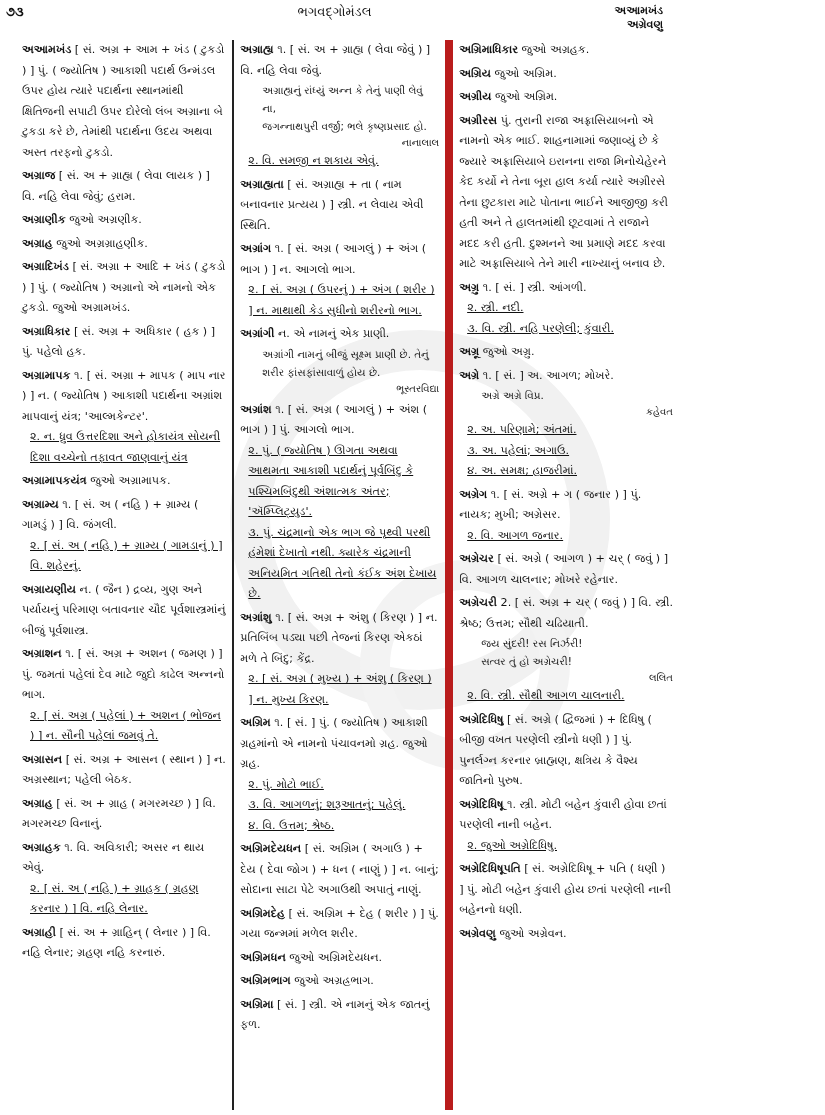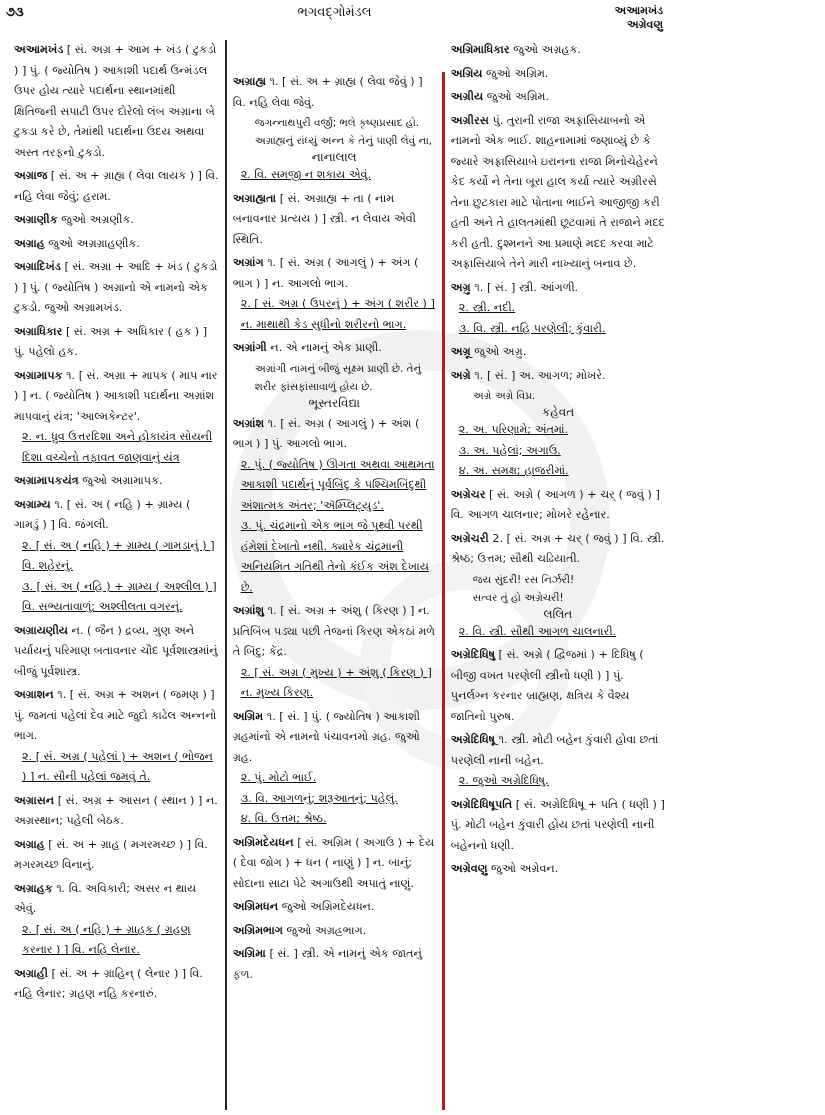--- a/index.html
+++ b/index.html
@@ -17,35 +17,35 @@
   .guide { position:absolute; right:6px; top:4px; text-align:right; font-size:11px; font-weight:bold; line-height:14px; }
   .watermark {
     position:absolute; left:230px; top:330px; width:380px; height:380px;
     border-radius:50%; border:40px solid #f1f1f1; box-sizing:border-box; z-index:0;
   }
   .watermark2 {
     position:absolute; left:360px; top:560px; width:210px; height:210px;
     border-radius:50%; border:30px solid #f3f3f3; box-sizing:border-box; z-index:0;
   }
   .columns {
-    position:absolute; left:8px; top:40px; width:663px; height:1070px;
+    position:absolute; left:16px; top:40px; width:663px; height:1070px;
     display:flex; z-index:1;
   }
   .col {
     box-sizing:border-box; padding:0 6px; overflow:hidden;
     font-size:11.2px; line-height:20.5px;
   }
   .col1 { width:272px; border-right:2px solid #222; }
-  .col2 { width:271px; border-right:3px solid #b91c1c;margin-top:32px; }
+  .col2 { width:271px; border-right:8px solid #b91c1c; }
   .col3 { width:282px; }
   .entry { margin-bottom:3px; }
   .hw { font-weight:bold; }
   .sense { display:block; padding-left:8px;text-decoration:underline; }
   .quote { display:block; padding-left:22px; font-size:10.4px; line-height:18px; }
-  .source { display:block; text-align:center; font-size:12px; line-height:16px; }
+  .source { display:block; text-align:right; font-size:10px; line-height:16px; }
 </style>
 </head>
 <body>
 
 <div class="watermark"></div>
 <div class="watermark2"></div>
 
 <div class="header">
   <span class="page-no">૭૩</span>
   <span class="page-title">ભગવદ્ગોમંડલ</span>
@@ -58,49 +58,51 @@
 <div class="columns">
   <div class="col col1">
       <div class="entry"><span class="hw">અઆમખંડ</span> <span>[ સં. અગ્ર + આમ + ખંડ ( ટુકડો ) ] પું. ( જ્યોતિષ ) આકાશી પદાર્થ ઉન્મંડલ ઉપર હોય ત્યારે પદાર્થના સ્થાનમાંથી ક્ષિતિજની સપાટી ઉપર દોરેલો લંબ અગ્રાના બે ટુકડા કરે છે, તેમાંથી પદાર્થના ઉદય અથવા અસ્ત તરફનો ટુકડો.</span></div>
       <div class="entry"><span class="hw">અગ્રાજ</span> <span>[ સં. અ + ગ્રાહ્ય ( લેવા લાયક ) ] વિ. નહિ લેવા જેવું; હરામ.</span></div>
       <div class="entry"><span class="hw">અગ્રાણીક</span> <span>જુઓ અગ્રણીક.</span></div>
       <div class="entry"><span class="hw">અગ્રાહ</span> <span>જુઓ અગ્રગ્રાહણીક.</span></div>
       <div class="entry"><span class="hw">અગ્રાદિખંડ</span> <span>[ સં. અગ્રા + આદિ + ખંડ ( ટુકડો ) ] પું. ( જ્યોતિષ ) અગ્રાનો એ નામનો એક ટુકડો. જુઓ અગ્રામખંડ.</span></div>
       <div class="entry"><span class="hw">અગ્રાધિકાર</span> <span>[ સં. અગ્ર + અધિકાર ( હક ) ] પું. પહેલો હક.</span></div>
       <div class="entry"><span class="hw">અગ્રામાપક</span> <span>૧. [ સં. અગ્રા + માપક ( માપ નાર ) ] ન. ( જ્યોતિષ ) આકાશી પદાર્થના અગ્રાંશ માપવાનું યંત્ર; 'આલ્મકેન્ટર'.</span><span class="sense">૨. ન. ધ્રુવ ઉત્તરદિશા અને હોકાયંત્ર સોયની દિશા વચ્ચેનો તફાવત જાણવાનું યંત્ર</span></div>
       <div class="entry"><span class="hw">અગ્રામાપકયંત્ર</span> <span>જુઓ અગ્રામાપક.</span></div>
-      <div class="entry"><span class="hw">અગ્રામ્ય</span> <span>૧. [ સં. અ ( નહિ ) + ગ્રામ્ય ( ગામડું ) ] વિ. જંગલી.</span><span class="sense">૨. [ સં. અ ( નહિ ) + ગ્રામ્ય ( ગામડાનું ) ] વિ. શહેરનું.</span><span class="sense">૩. [ સં. અ ( નહિ ) + ગ્રામ્ય ( અશ્લીલ ) ] વિ. સભ્યતાવાળું; અશ્લીલતા વગરનું.</span></div>
+      <div class="entry"><span class="hw">અગ્રામ્ય</span> <span>૧. [ સં. અ ( નહિ ) + ગ્રામ્ય ( ગામડું ) ] વિ. જંગલી.</span><span class="sense">૨. [ સં. અ ( નહિ ) + ગ્રામ્ય ( ગામડાનું ) ] વિ. શહેરનું.</span></div>
       <div class="entry"><span class="hw">અગ્રાયણીય</span> <span>ન. ( જૈન ) દ્રવ્ય, ગુણ અને પર્યાયનું પરિમાણ બતાવનાર ચૌદ પૂર્વશાસ્ત્રમાંનું બીજું પૂર્વશાસ્ત્ર.</span></div>
       <div class="entry"><span class="hw">અગ્રાશન</span> <span>૧. [ સં. અગ્ર + અશન ( જમણ ) ] પું. જમતાં પહેલાં દેવ માટે જુદો કાઢેલ અન્નનો ભાગ.</span><span class="sense">૨. [ સં. અગ્ર ( પહેલાં ) + અશન ( ભોજન ) ] ન. સૌની પહેલાં જમવું તે.</span></div>
       <div class="entry"><span class="hw">અગ્રાસન</span> <span>[ સં. અગ્ર + આસન ( સ્થાન ) ] ન. અગ્રસ્થાન; પહેલી બેઠક.</span></div>
       <div class="entry"><span class="hw">અગ્રાહ</span> <span>[ સં. અ + ગ્રાહ ( મગરમચ્છ ) ] વિ. મગરમચ્છ વિનાનું.</span></div>
       <div class="entry"><span class="hw">અગ્રાહક</span> <span>૧. વિ. અવિકારી; અસર ન થાય એવું.</span><span class="sense">૨. [ સં. અ ( નહિ ) + ગ્રાહક ( ગ્રહણ કરનાર ) ] વિ. નહિ લેનાર.</span></div>
       <div class="entry"><span class="hw">અગ્રાહી</span> <span>[ સં. અ + ગ્રાહિન્ ( લેનાર ) ] વિ. નહિ લેનાર; ગ્રહણ નહિ કરનારું.</span></div>
     </div>
   <div class="col col2">
-      <div class="entry"><span class="hw">અગ્રાહ્ય</span> <span>૧. [ સં. અ + ગ્રાહ્ય ( લેવા જેવું ) ] વિ. નહિ લેવા જેવું.</span><span class="quote">જગન્નાથપુરી વર્જી; ભલે કૃષ્ણપ્રસાદ હો.</span><span class="quote">અગ્રાહ્યનું રાંધ્યું અન્ન કે તેનું પાણી લેવું ના,</span><span class="source">નાનાલાલ</span><span class="sense">૨. વિ. સમજી ન શકાય એવું.</span></div>
+      <div class="entry"><span class="hw">અગ્રાહ્ય</span> <span>૧. [ સં. અ + ગ્રાહ્ય ( લેવા જેવું ) ] વિ. નહિ લેવા જેવું.</span><span class="quote">અગ્રાહ્યનું રાંધ્યું અન્ન કે તેનું પાણી લેવું ના,</span><span class="quote">જગન્નાથપુરી વર્જી; ભલે કૃષ્ણપ્રસાદ હો.</span><span class="source">નાનાલાલ</span><span class="sense">૨. વિ. સમજી ન શકાય એવું.</span></div>
       <div class="entry"><span class="hw">અગ્રાહ્યતા</span> <span>[ સં. અગ્રાહ્ય + તા ( નામ બનાવનાર પ્રત્યય ) ] સ્ત્રી. ન લેવાય એવી સ્થિતિ.</span></div>
       <div class="entry"><span class="hw">અગ્રાંગ</span> <span>૧. [ સં. અગ્ર ( આગલું ) + અંગ ( ભાગ ) ] ન. આગલો ભાગ.</span><span class="sense">૨. [ સં. અગ્ર ( ઉપરનું ) + અંગ ( શરીર ) ] ન. માથાથી કેડ સુધીનો શરીરનો ભાગ.</span></div>
       <div class="entry"><span class="hw">અગ્રાંગી</span> <span>ન. એ નામનું એક પ્રાણી.</span><span class="quote">અગ્રાંગી નામનું બીજું સૂક્ષ્મ પ્રાણી છે. તેનું</span><span class="quote">શરીર ફાંસફાંસાવાળું હોય છે.</span><span class="source">ભૂસ્તરવિદ્યા</span></div>
       <div class="entry"><span class="hw">અગ્રાંશ</span> <span>૧. [ સં. અગ્ર ( આગલું ) + અંશ ( ભાગ ) ] પું. આગલો ભાગ.</span><span class="sense">૨. પું. ( જ્યોતિષ ) ઊગતા અથવા આથમતા આકાશી પદાર્થનું પૂર્વબિંદુ કે પશ્ચિમબિંદુથી અંશાત્મક અંતર; 'ઍમ્પ્લિટ્યુડ'.</span><span class="sense">૩. પું. ચંદ્રમાનો એક ભાગ જે પૃથ્વી પરથી હંમેશાં દેખાતો નથી. ક્યારેક ચંદ્રમાની અનિયમિત ગતિથી તેનો કંઈક અંશ દેખાય છે.</span></div>
       <div class="entry"><span class="hw">અગ્રાંશુ</span> <span>૧. [ સં. અગ્ર + અંશુ ( કિરણ ) ] ન. પ્રતિબિંબ પડ્યા પછી તેજનાં કિરણ એકઠાં મળે તે બિંદુ; કેંદ્ર.</span><span class="sense">૨. [ સં. અગ્ર ( મુખ્ય ) + અંશુ ( કિરણ ) ] ન. મુખ્ય કિરણ.</span></div>
       <div class="entry"><span class="hw">અગ્રિમ</span> <span>૧. [ સં. ] પું. ( જ્યોતિષ ) આકાશી ગ્રહમાંનો એ નામનો પંચાવનમો ગ્રહ. જુઓ ગ્રહ.</span><span class="sense">૨. પું. મોટો ભાઈ.</span><span class="sense">૩. વિ. આગળનું; શરૂઆતનું; પહેલું.</span><span class="sense">૪. વિ. ઉત્તમ; શ્રેષ્ઠ.</span></div>
       <div class="entry"><span class="hw">અગ્રિમદેયધન</span> <span>[ સં. અગ્રિમ ( અગાઉ ) + દેય ( દેવા જોગ ) + ધન ( નાણું ) ] ન. બાનું; સોદાના સાટા પેટે અગાઉથી અપાતું નાણું.</span></div>
+      <div class="entry"><span class="hw">અગ્રિમદેહ</span> <span>[ સં. અગ્રિમ + દેહ ( શરીર ) ] પું. ગયા જન્મમાં મળેલ શરીર.</span></div>
       <div class="entry"><span class="hw">અગ્રિમધન</span> <span>જુઓ અગ્રિમદેયધન.</span></div>
       <div class="entry"><span class="hw">અગ્રિમભાગ</span> <span>જુઓ અગ્રહ્રભાગ.</span></div>
       <div class="entry"><span class="hw">અગ્રિમા</span> <span>[ સં. ] સ્ત્રી. એ નામનું એક જાતનું ફળ.</span></div>
     </div>
   <div class="col col3">
       <div class="entry"><span class="hw">અગ્રિમાધિકાર</span> <span>જુઓ અગ્રહક.</span></div>
       <div class="entry"><span class="hw">અગ્રિય</span> <span>જુઓ અગ્રિમ.</span></div>
       <div class="entry"><span class="hw">અગ્રીય</span> <span>જુઓ અગ્રિમ.</span></div>
       <div class="entry"><span class="hw">અગ્રીરસ</span> <span>પું. તુરાની રાજા અફ્રાસિયાબનો એ નામનો એક ભાઈ. શાહનામામાં જણાવ્યું છે કે જ્યારે અફ્રાસિયાબે ઇરાનના રાજા મિનોચેહેરને કેદ કર્યો ને તેના બૂરા હાલ કર્યા ત્યારે અગ્રીરસે તેના છુટકારા માટે પોતાના ભાઈને આજીજી કરી હતી અને તે હાલતમાંથી છૂટવામાં તે રાજાને મદદ કરી હતી. દુશ્મનને આ પ્રમાણે મદદ કરવા માટે અફ્રાસિયાબે તેને મારી નાખ્યાનું બનાવ છે.</span></div>
       <div class="entry"><span class="hw">અગ્રુ</span> <span>૧. [ સં. ] સ્ત્રી. આંગળી.</span><span class="sense">૨. સ્ત્રી. નદી.</span><span class="sense">૩. વિ. સ્ત્રી. નહિ પરણેલી; કુંવારી.</span></div>
       <div class="entry"><span class="hw">અગ્રૂ</span> <span>જુઓ અગ્રુ.</span></div>
       <div class="entry"><span class="hw">અગ્રે</span> <span>૧. [ સં. ] અ. આગળ; મોખરે.</span><span class="quote">અગ્રે અગ્રે વિપ્ર.</span><span class="source">કહેવત</span><span class="sense">૨. અ. પરિણામે; અંતમાં.</span><span class="sense">૩. અ. પહેલાં; અગાઉ.</span><span class="sense">૪. અ. સમક્ષ; હાજરીમાં.</span></div>
+      <div class="entry"><span class="hw">અગ્રેગ</span> <span>૧. [ સં. અગ્રે + ગ ( જનાર ) ] પું. નાયક; મુખી; અગ્રેસર.</span><span class="sense">૨. વિ. આગળ જનાર.</span></div>
       <div class="entry"><span class="hw">અગ્રેચર</span> <span>[ સં. અગ્રે ( આગળ ) + ચર્ ( જવું ) ] વિ. આગળ ચાલનાર; મોખરે રહેનાર.</span></div>
       <div class="entry"><span class="hw">અગ્રેચરી</span> <span>2. [ સં. અગ્ર + ચર્ ( જવું ) ] વિ. સ્ત્રી. શ્રેષ્ઠ; ઉત્તમ; સૌથી ચઢિયાતી.</span><span class="quote">જય સુંદરી! રસ નિર્ઝરી!</span><span class="quote">સત્વર તું હો અગ્રેચરી!</span><span class="source">લલિત</span><span class="sense">૨. વિ. સ્ત્રી. સૌથી આગળ ચાલનારી.</span></div>
       <div class="entry"><span class="hw">અગ્રેદિધિષુ</span> <span>[ સં. અગ્રે ( દ્વિજમાં ) + દિધિષુ ( બીજી વખત પરણેલી સ્ત્રીનો ધણી ) ] પું. પુનર્લગ્ન કરનાર બ્રાહ્મણ, ક્ષત્રિય કે વૈશ્ય જાતિનો પુરુષ.</span></div>
       <div class="entry"><span class="hw">અગ્રેદિધિષૂ</span> <span>૧. સ્ત્રી. મોટી બહેન કુંવારી હોવા છતાં પરણેલી નાની બહેન.</span><span class="sense">૨. જુઓ અગ્રેદિધિષુ.</span></div>
       <div class="entry"><span class="hw">અગ્રેદિધિષૂપતિ</span> <span>[ સં. અગ્રેદિધિષૂ + પતિ ( ધણી ) ] પું. મોટી બહેન કુંવારી હોય છતાં પરણેલી નાની બહેનનો ધણી.</span></div>
       <div class="entry"><span class="hw">અગ્રેવણુ</span> <span>જુઓ અગ્રેવન.</span></div>
     </div>
 </div>
 
 </body></html>

